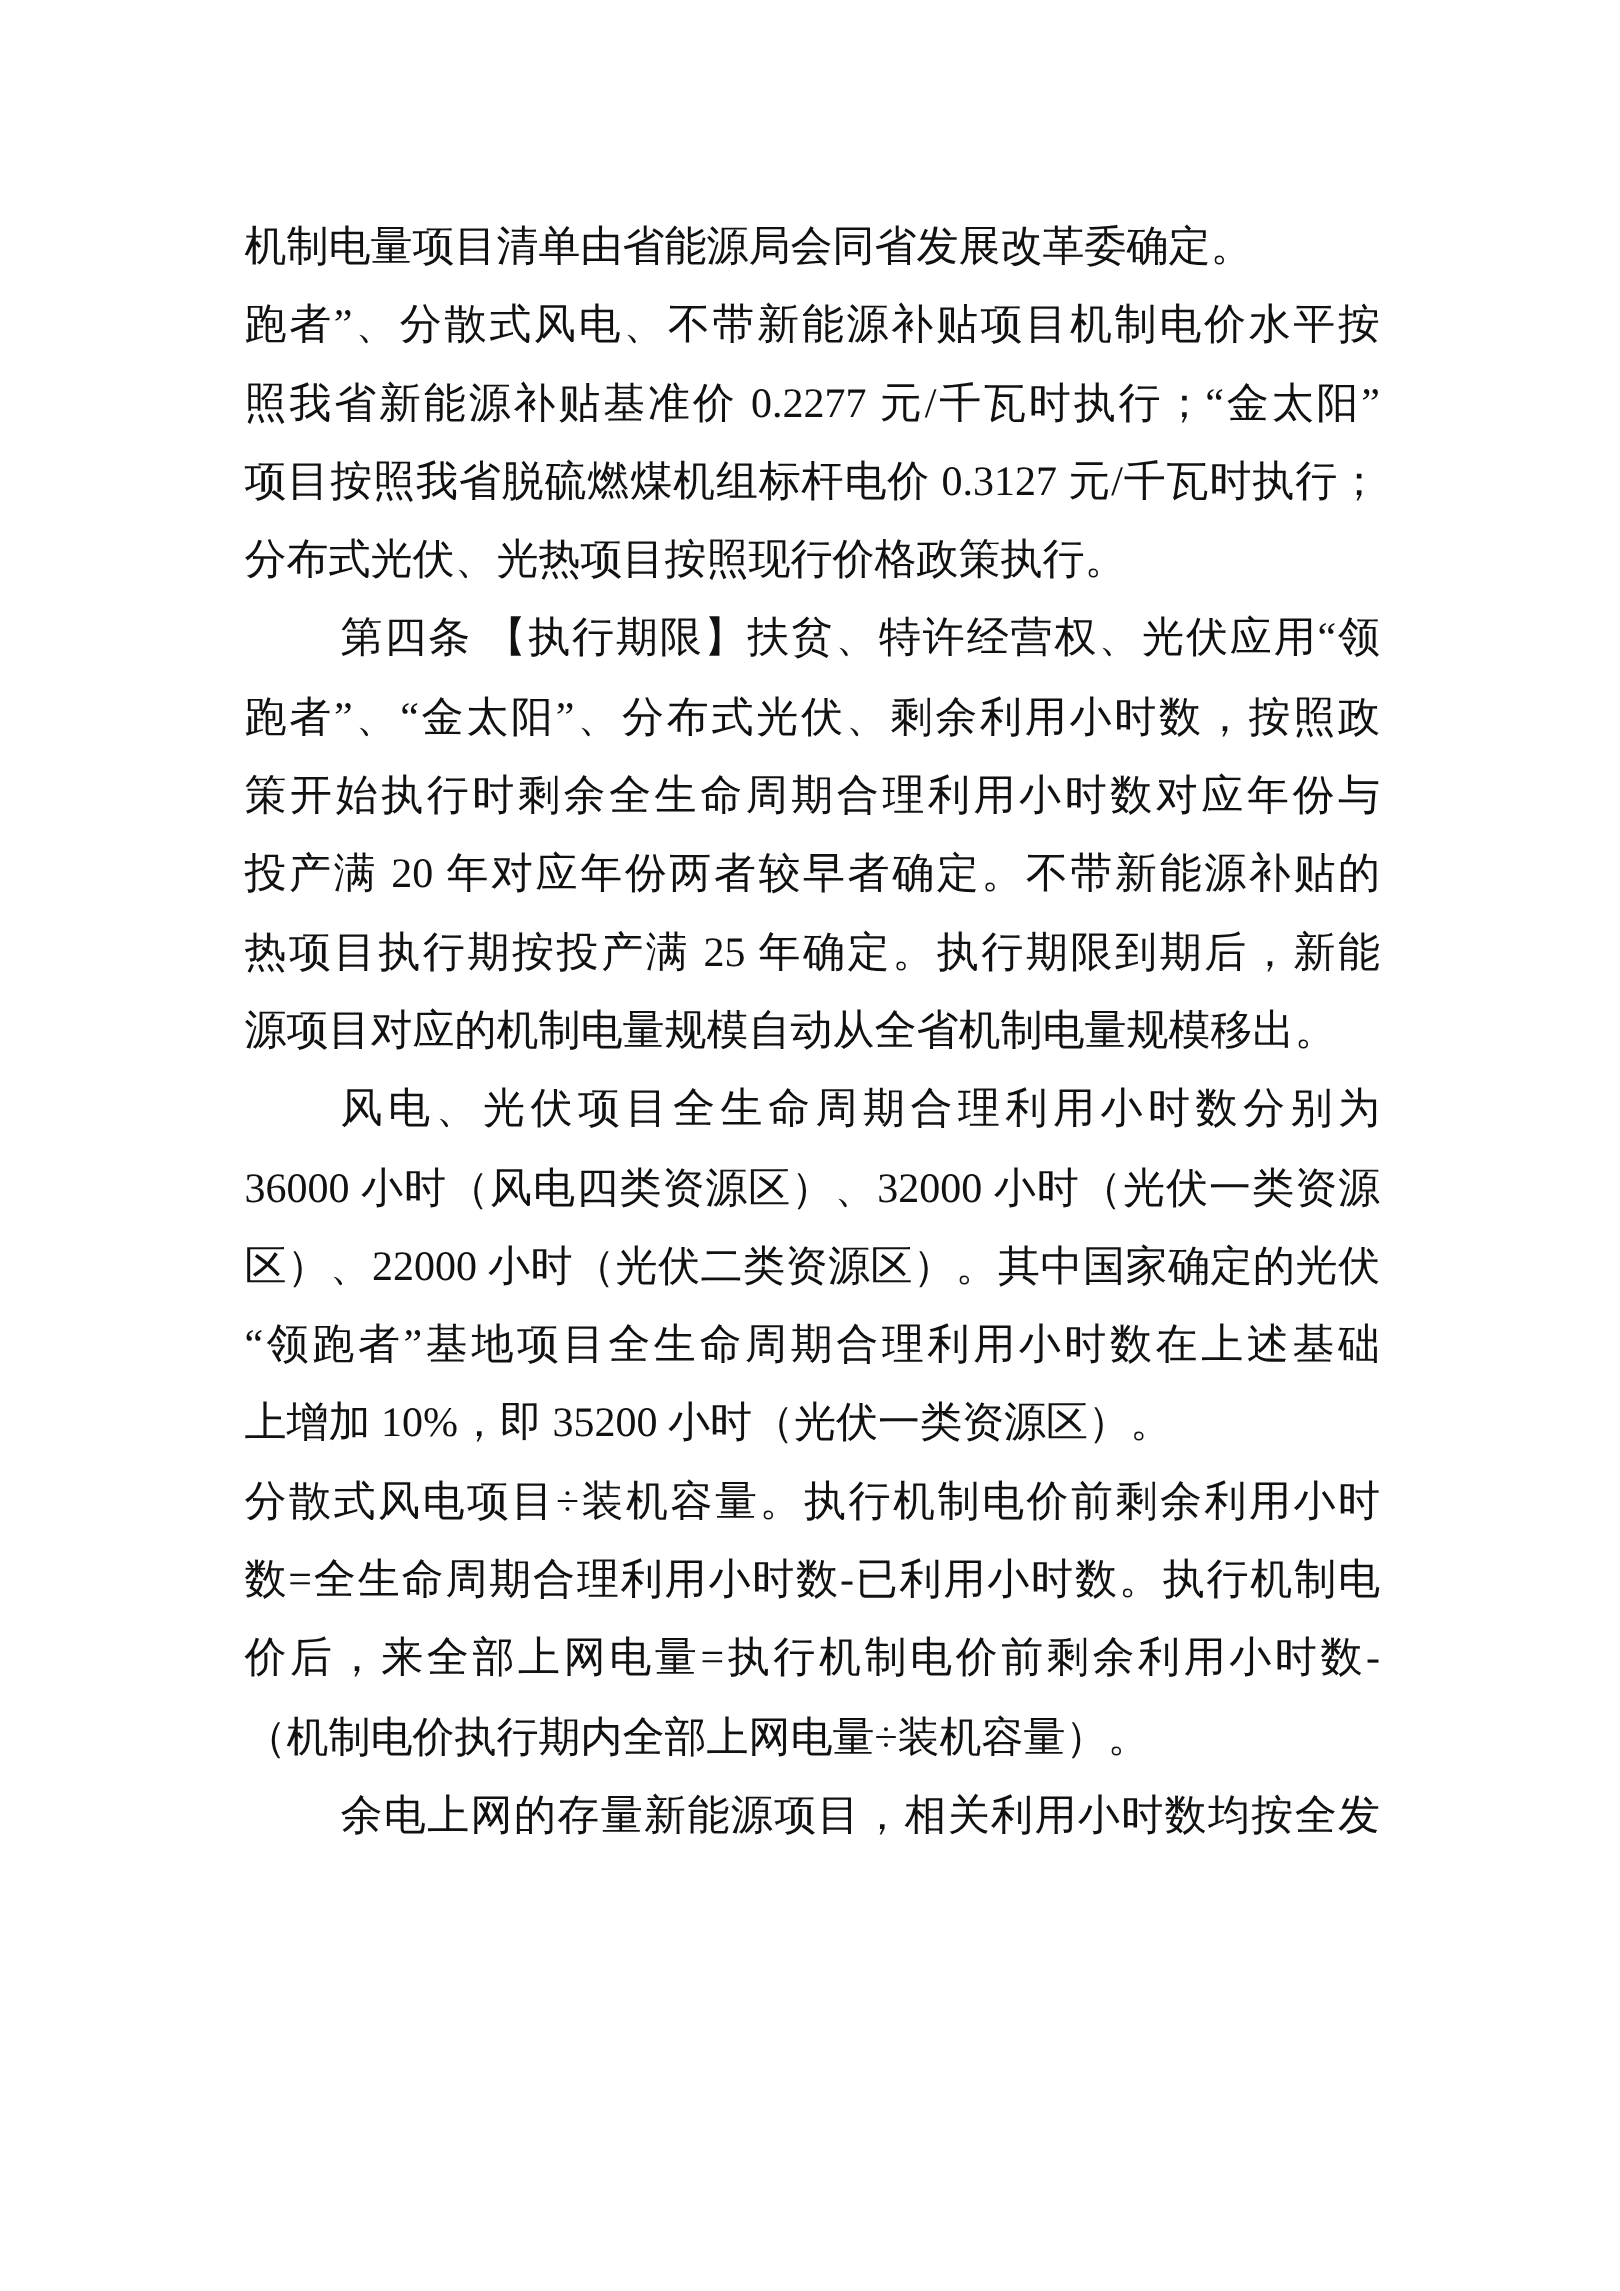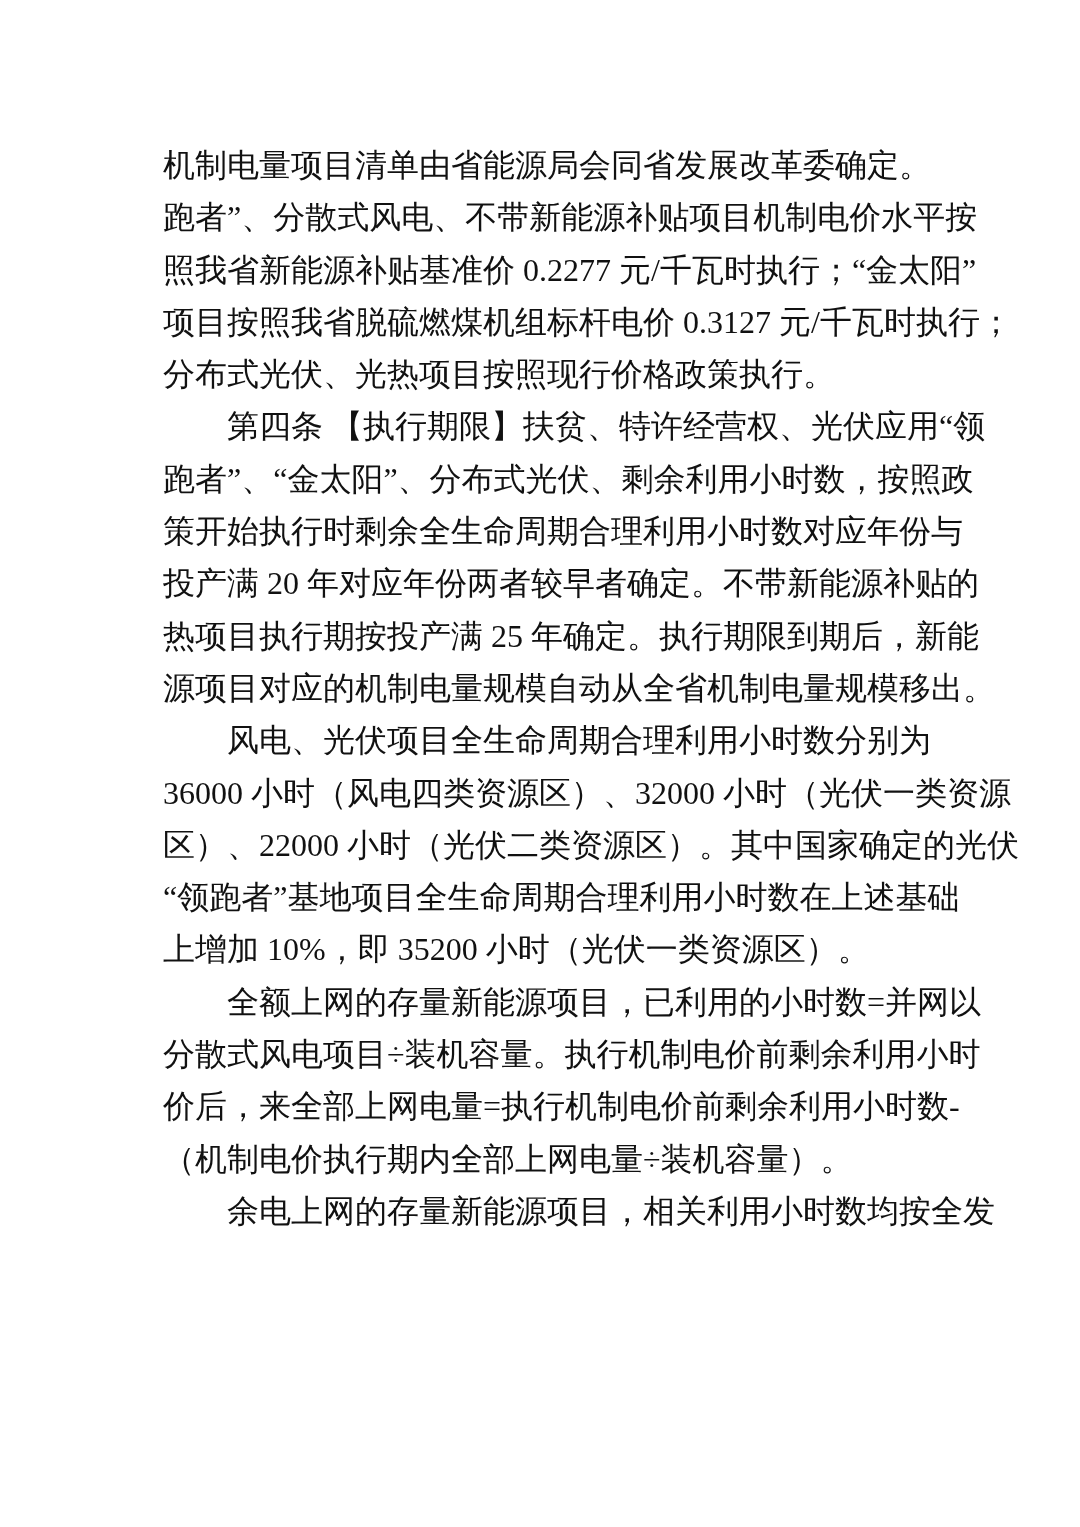--- a/index.html
+++ b/index.html
@@ -14,21 +14,21 @@
     background: #ffffff;
     overflow: hidden;
     font-family: "Liberation Serif", "DejaVu Serif", serif;
   }
   .doc-body {
     position: absolute;
     left: 163px;
     top: 139px;
     width: 757px;
     color: #111111;
-    font-size: 32px;
+    font-size: 28px;
     line-height: 52.3px;
   }
   .line {
     white-space: nowrap;
     text-align: justify;
     text-align-last: justify;
     text-justify: inter-ideograph;
   }
   .line.para-end {
     text-align-last: left;
@@ -51,19 +51,19 @@
       <div class="line">跑者”、“金太阳”、分布式光伏、剩余利用小时数，按照政</div>
       <div class="line">策开始执行时剩余全生命周期合理利用小时数对应年份与</div>
       <div class="line">投产满 20 年对应年份两者较早者确定。不带新能源补贴的</div>
       <div class="line">热项目执行期按投产满 25 年确定。执行期限到期后，新能</div>
       <div class="line para-end">源项目对应的机制电量规模自动从全省机制电量规模移出。</div>
       <div class="line indent">风电、光伏项目全生命周期合理利用小时数分别为</div>
       <div class="line">36000 小时（风电四类资源区）、32000 小时（光伏一类资源</div>
       <div class="line">区）、22000 小时（光伏二类资源区）。其中国家确定的光伏</div>
       <div class="line">“领跑者”基地项目全生命周期合理利用小时数在上述基础</div>
       <div class="line para-end">上增加 10%，即 35200 小时（光伏一类资源区）。</div>
-      <div class="line indent">全额上网的存量新能源项目，已利用的小时数=并网以</div>
       <div class="line">分散式风电项目÷装机容量。执行机制电价前剩余利用小时</div>
+      <div class="line">数=全生命周期合理利用小时数-已利用小时数。执行机制电</div>
       <div class="line">价后，来全部上网电量=执行机制电价前剩余利用小时数-</div>
       <div class="line para-end">（机制电价执行期内全部上网电量÷装机容量）。</div>
       <div class="line indent">余电上网的存量新能源项目，相关利用小时数均按全发</div>
     </div>
 </div>
 
 </body></html>

